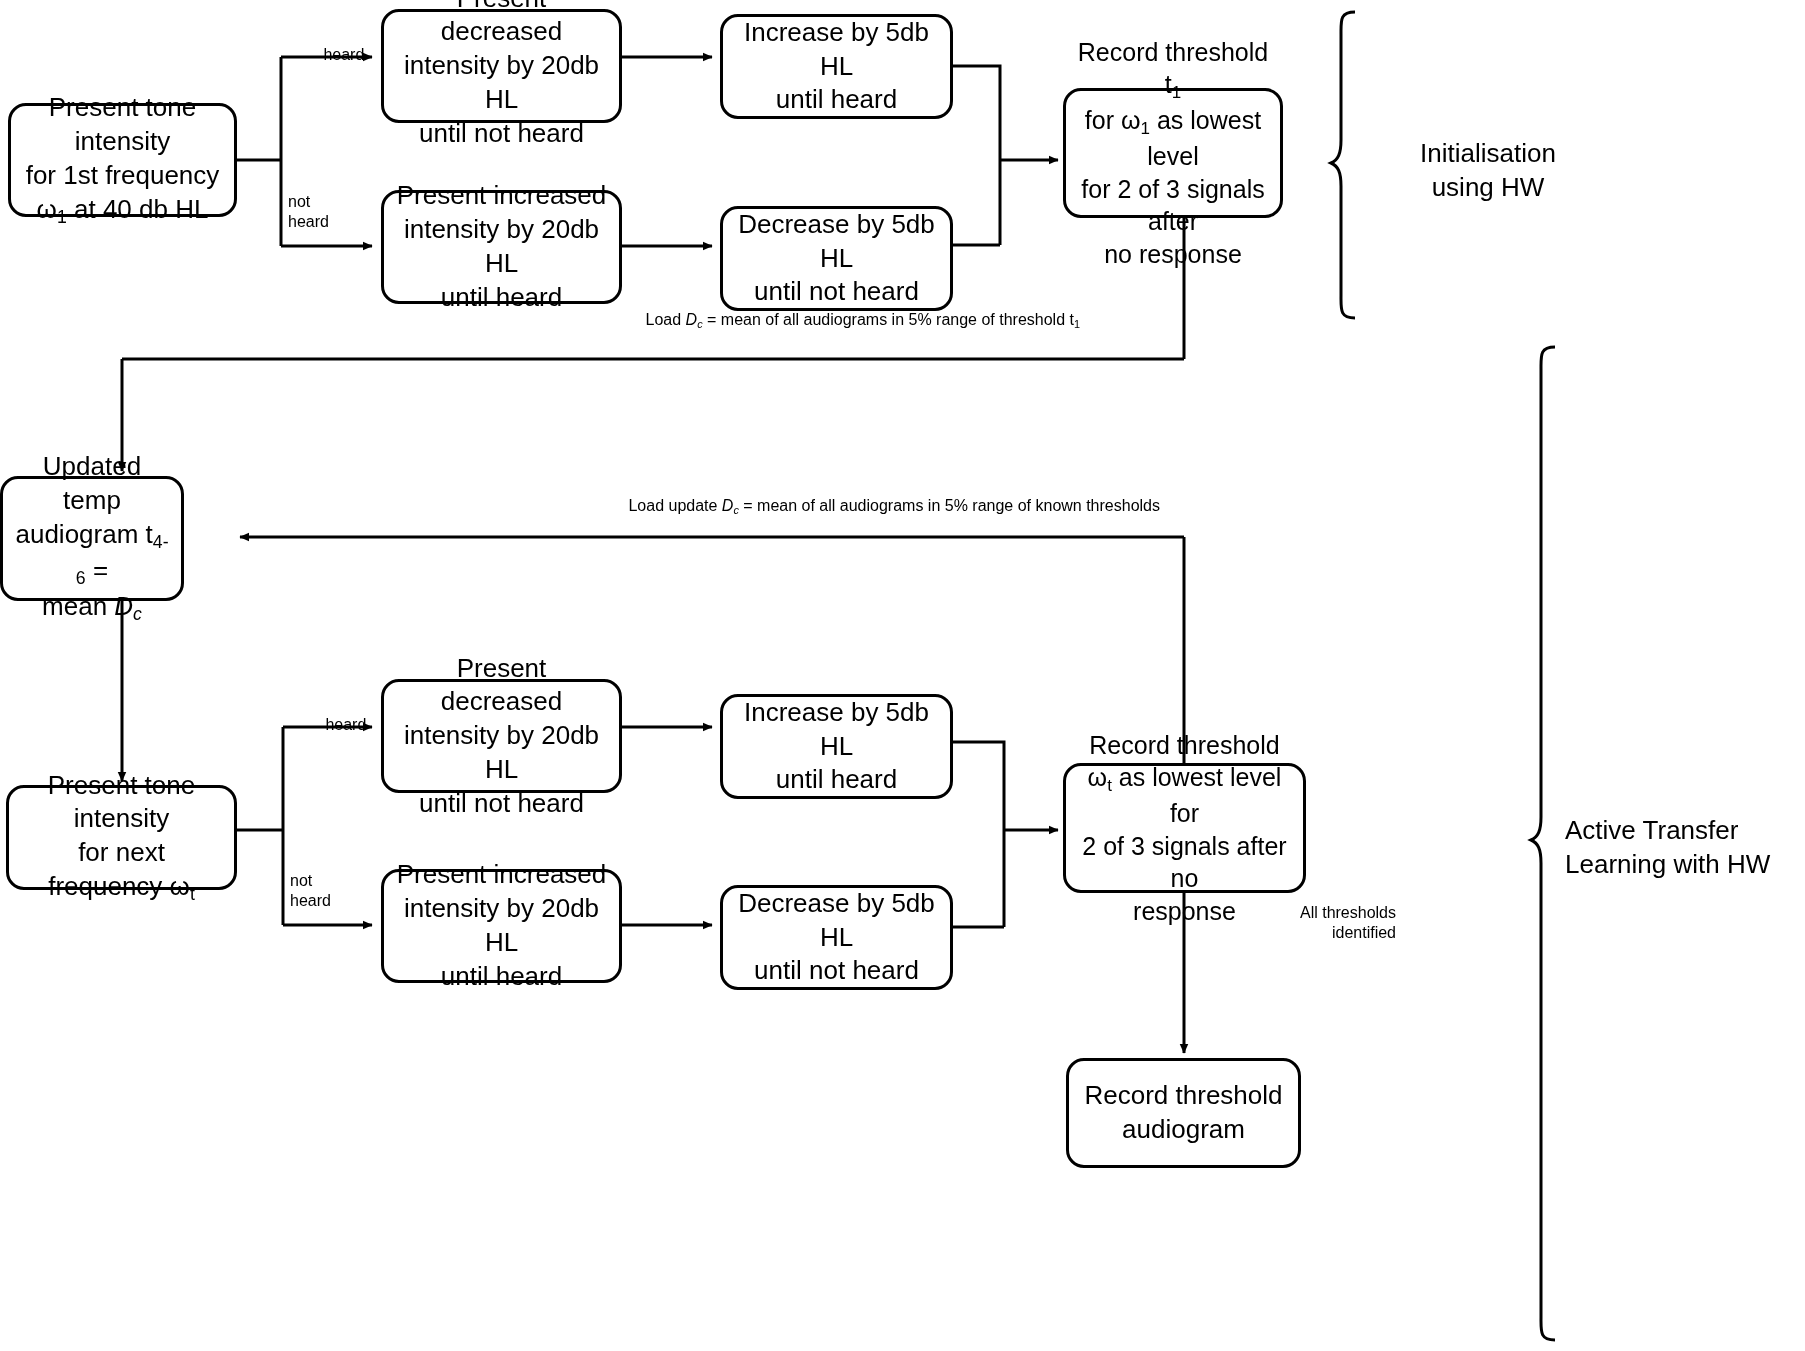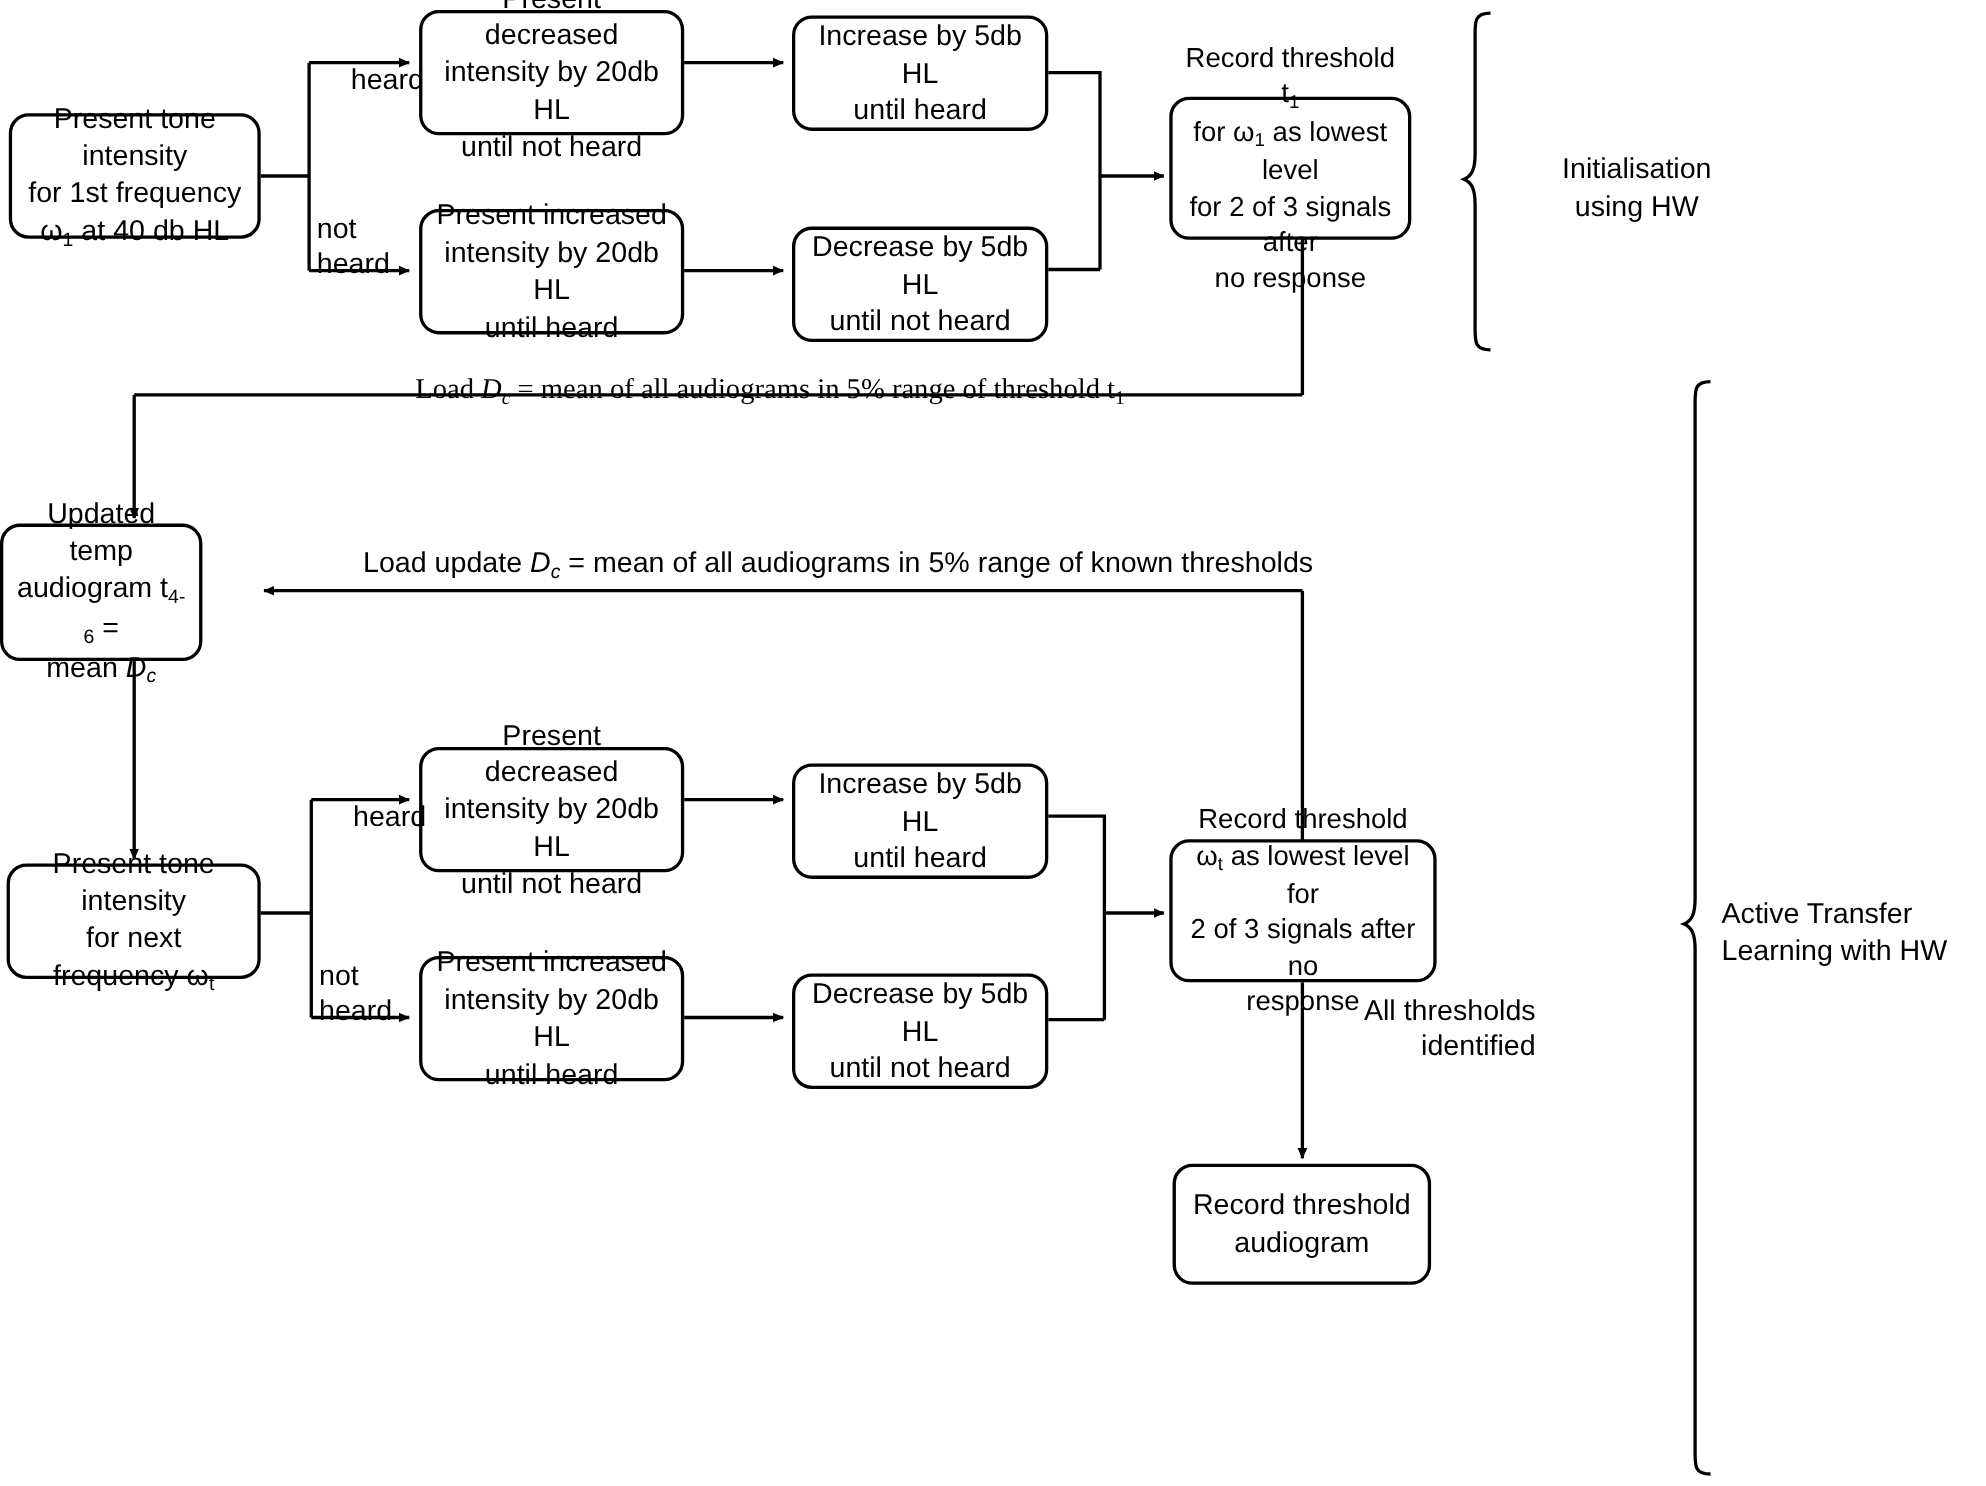--- a/index.html
+++ b/index.html
@@ -7,21 +7,21 @@
   #stage{position:relative;width:1805px;height:1351px;background:#fff;overflow:hidden;}
   svg.layer{position:absolute;left:0;top:0;width:1805px;height:1351px;pointer-events:none;}
 
   .node{
     position:absolute;box-sizing:border-box;
     border:3px solid #000;border-radius:18px;background:#fff;
     display:flex;align-items:center;justify-content:center;text-align:center;
     font-size:26px;line-height:1.30;padding:6px 10px;
   }
   .edge-label{
-    position:absolute;font-size:26px;line-height:1.22;text-align:center;
+    position:absolute;font-size:16px;line-height:1.22;text-align:center;
     white-space:pre;background:transparent;
   }
   .brace-label{
     position:absolute;font-size:26px;line-height:1.30;text-align:center;
   }
   sub{font-size:0.68em;vertical-align:-0.30em;}
   i.mathvar{font-style:italic;}
 </style>
 </head>
 <body>
@@ -150,21 +150,21 @@
   <div class="node" style="left:1066px; top:1058px; width:235px; height:110px;">
     <span>Record threshold<br>audiogram</span>
   </div>
 
   <div class="edge-label" style="left:290px; top:25px; width:90px;">
     <span>heard</span>
   </div>
 
   <div class="edge-label" style="left:288px; top:192px; width:96px; text-align:left;">not<br>heard</div>
 
-  <div class="edge-label" style="left:320px; top:338px; width:760px; white-space:nowrap; text-align:center;font-family:Liberation Serif, serif;">
+  <div class="edge-label" style="left:320px; top:310px; width:760px; white-space:nowrap; text-align:right;">
     Load <i class="mathvar">D<sub>c</sub></i> = mean of all audiograms in 5% range of threshold t<sub>1</sub>
   </div>
 
   <div class="edge-label" style="left:330px; top:496px; width:830px; white-space:nowrap; text-align:right;">
     Load update <i class="mathvar">D<sub>c</sub></i> = mean of all audiograms in 5% range of known thresholds
   </div>
 
   <div class="edge-label" style="left:292px; top:695px; width:90px;">
     <span>heard</span>
   </div>

